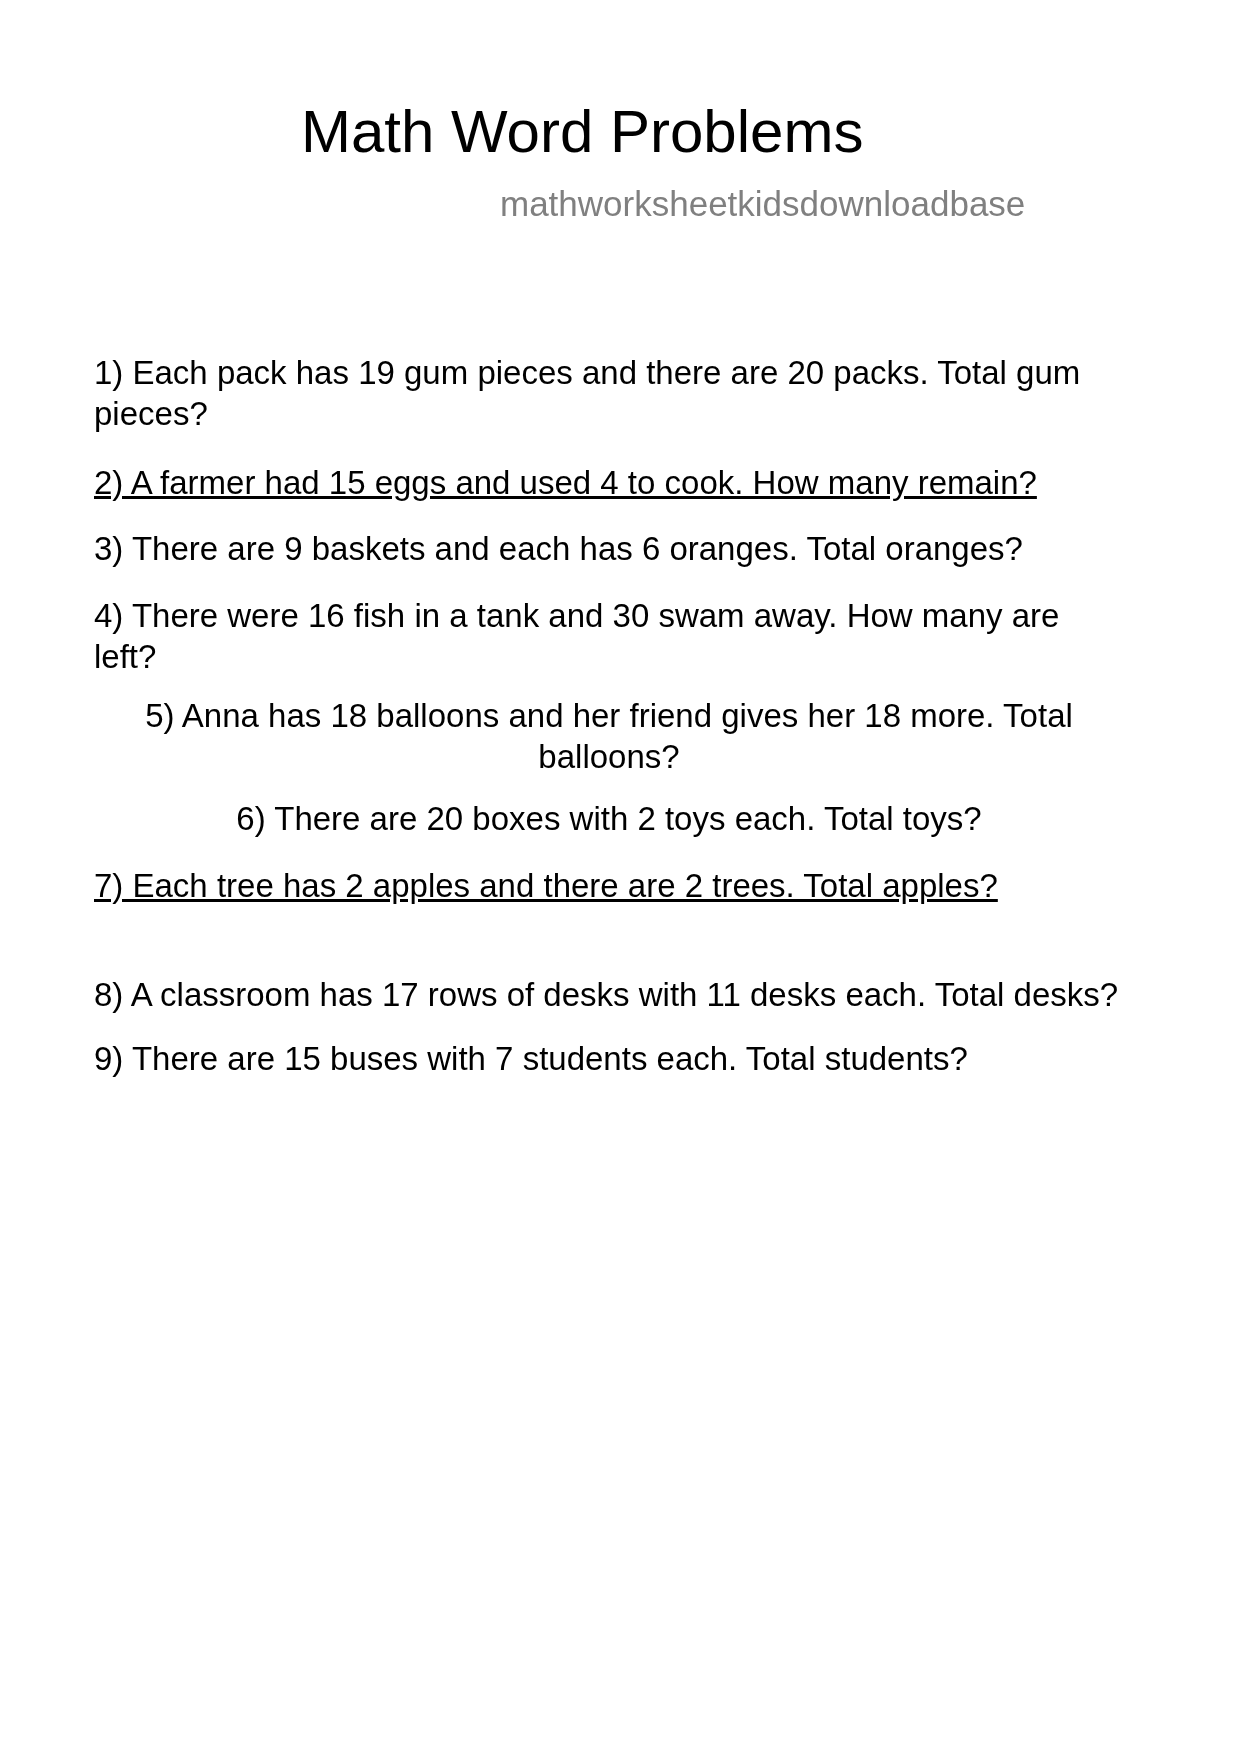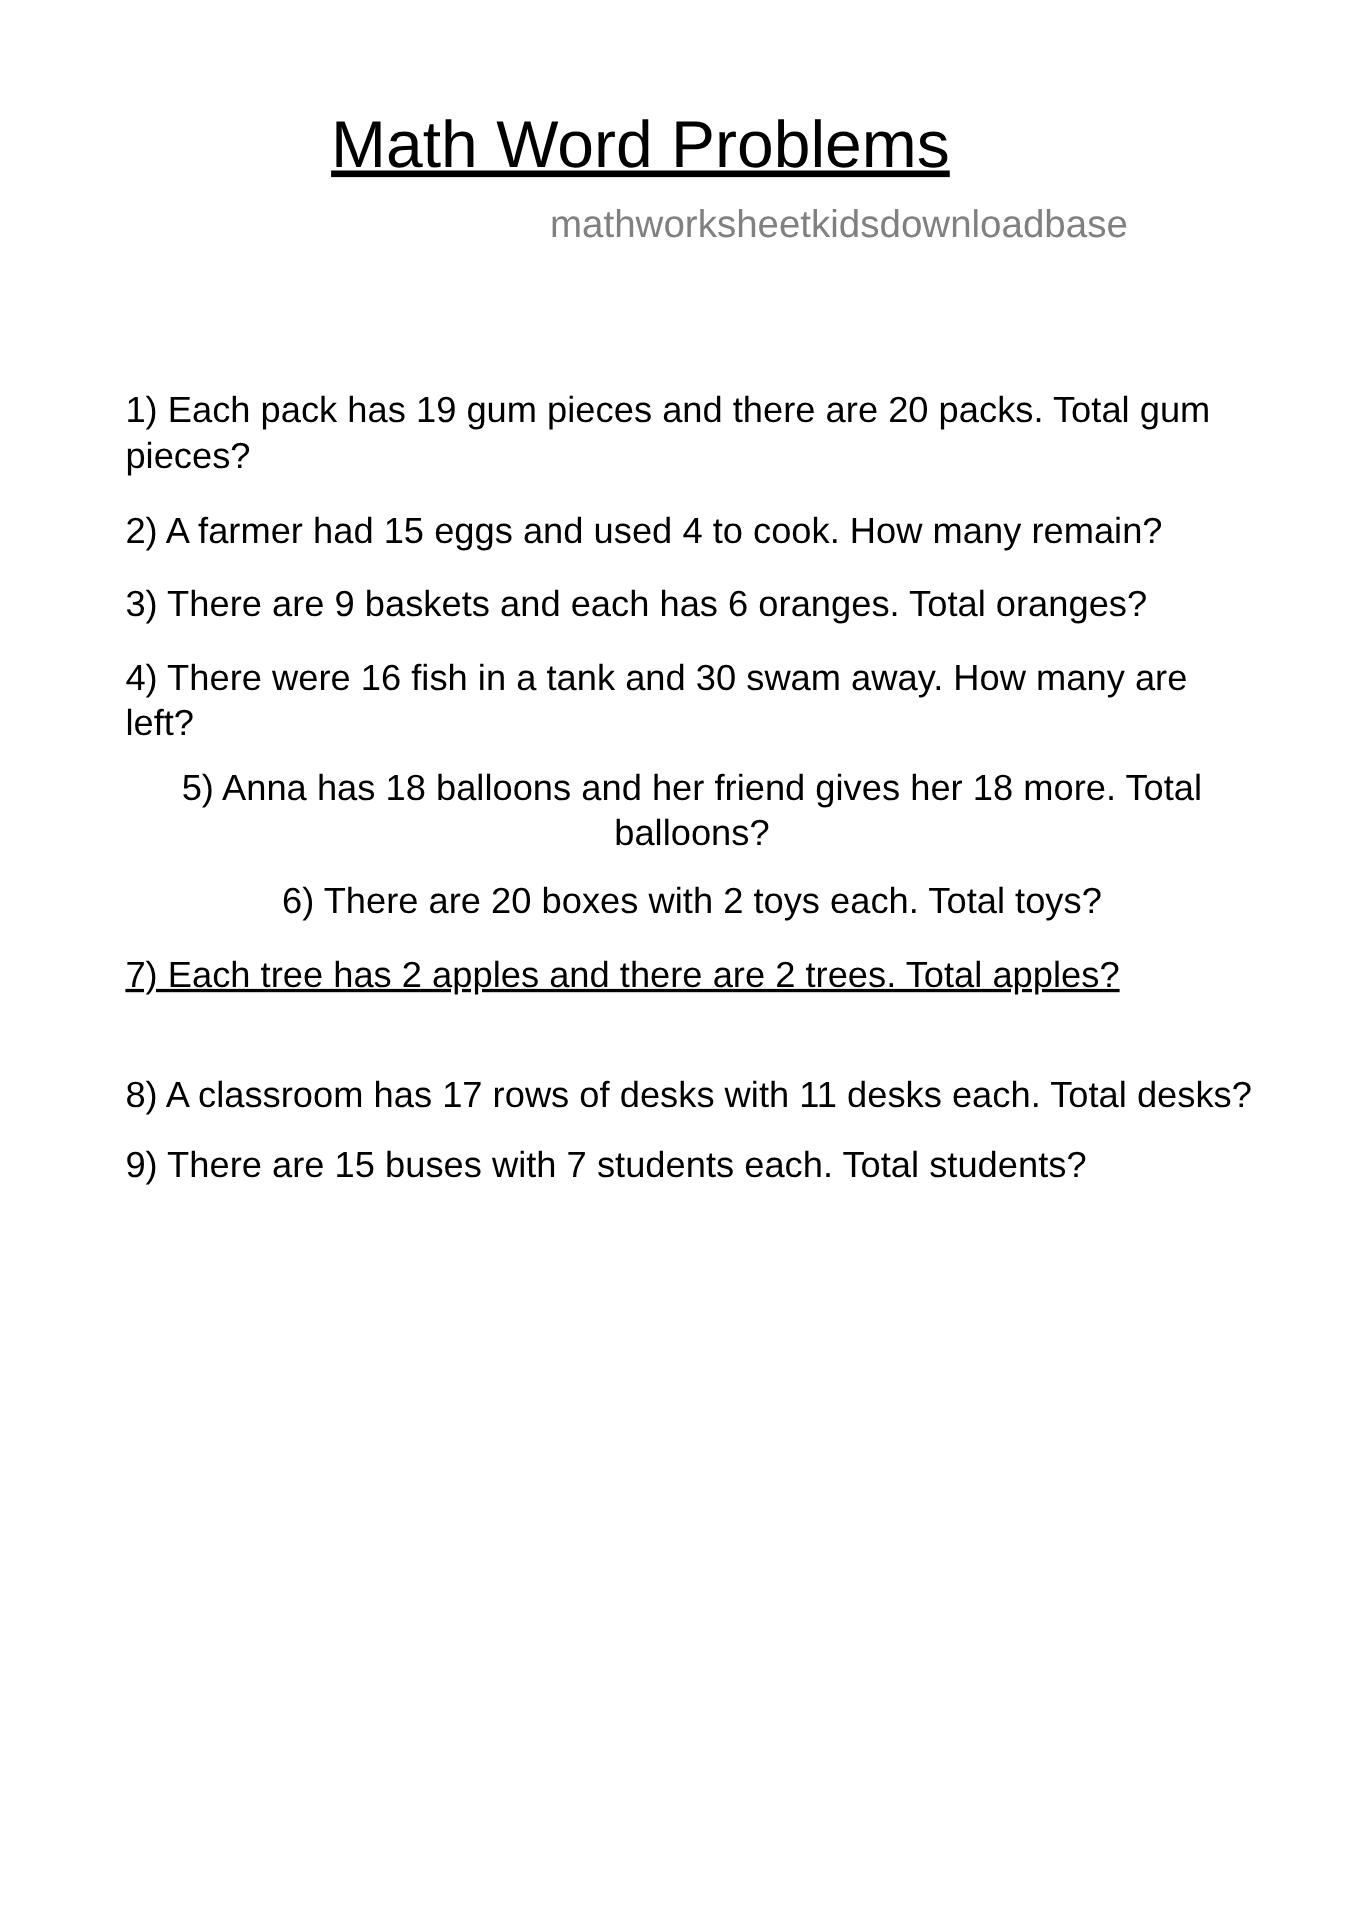--- a/index.html
+++ b/index.html
@@ -1,25 +1,25 @@
 <!DOCTYPE html>
 <html><head>
   <meta charset="utf-8">
   <style>
     html, body { margin: 0; padding: 0; background: #ffffff; }
     body { width: 1240px; height: 1754px; position: relative; overflow: hidden;
            font-family: "Liberation Sans", sans-serif; color: #000; }
     .title { position: absolute; left: 301px; top: 98px; font-size: 60px; line-height: 68px;
-             white-space: nowrap; margin: 0; font-weight: normal; text-decoration: underline; }
+             white-space: nowrap; margin: 0; font-weight: normal; }
     .subtitle { position: absolute; left: 500px; top: 184px; font-size: 35px; line-height: 40px;
                 color: #808080; white-space: nowrap; }
     .problems { position: absolute; left: 0; top: 0; width: 1240px; margin: 0; padding: 0; list-style: none; }
-    .problem { position: absolute; left: 114px; width: 1030px; font-size: 33px; line-height: 41px; }
+    .problem { position: absolute; left: 94px; width: 1030px; font-size: 33px; line-height: 41px; }
     .problem:nth-child(1) { top: 352px; }
-    .problem:nth-child(2) { top: 462px; }
+    .problem:nth-child(2) { top: 462px; text-decoration: underline; }
     .problem:nth-child(3) { top: 528px; }
     .problem:nth-child(4) { top: 595px; }
     .problem:nth-child(5) { top: 695px; text-align: center; }
     .problem:nth-child(6) { top: 798px; text-align: center; }
     .problem:nth-child(7) { top: 865px; text-decoration: underline; }
     .problem:nth-child(8) { top: 932px; margin-top: 42px; }
     .problem:nth-child(9) { top: 1038px; }
   </style>
 </head>
 <body>

